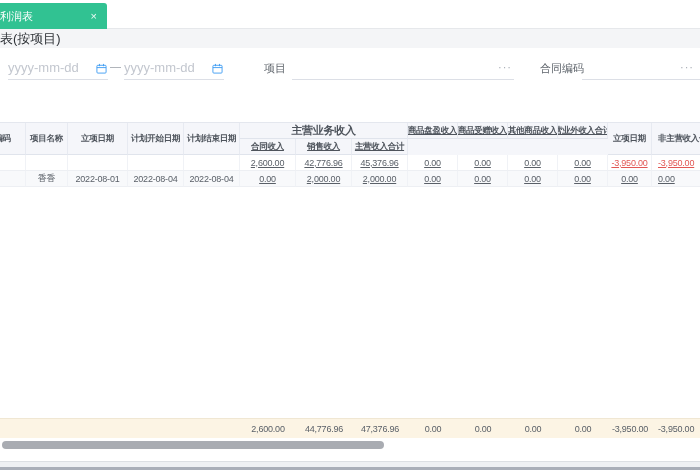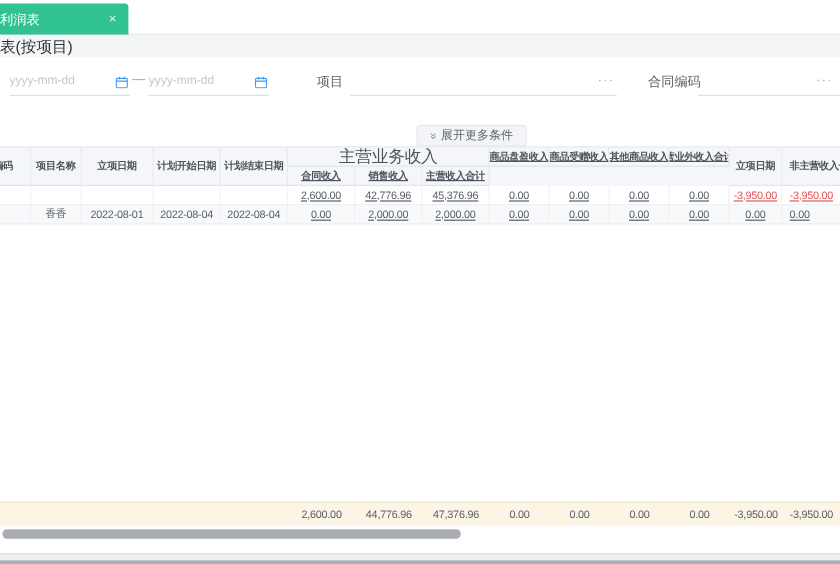--- a/index.html
+++ b/index.html
@@ -19,21 +19,21 @@
   
   .titlebar { position:absolute; left:0; top:29px; width:700px; height:19px; background:#F4F5F7;
               display:flex; align-items:center; overflow:hidden; }
   .page-title { font-size:13px; color:#2F3338; white-space:nowrap; margin-left:-52px; }
 
   
   .filters { position:absolute; left:0; top:48px; width:700px; height:74px; background:#fff; }
   .date-input { position:absolute; top:8px; height:24px; border-bottom:1px solid #DCDFE6; }
   .di1 { left:8px; width:100px; } .di2 { left:124px; width:100px; }
   .date-input input, .uinput input { border:none; outline:none; background:transparent;
-      font-size:10px; color:#606266; height:100%; width:calc(100% - 18px); font-family:inherit; }
+      font-size:13px; color:#606266; height:100%; width:calc(100% - 18px); font-family:inherit; }
   input::placeholder { color:#C3C7CF; }
   .cal-icon { position:absolute; right:1px; top:7px; }
   .range-sep { position:absolute; left:110px; top:12px; color:#9AA0A8; font-size:11px; }
   .flabel { position:absolute; top:13px; font-size:11px; color:#5E646B; white-space:nowrap; }
   .l-project { left:264px; } .l-contract { left:540px; }
   .uinput { position:absolute; top:8px; height:24px; border-bottom:1px solid #DCDFE6; }
   .u-project { left:292px; width:222px; } .u-contract { left:582px; width:126px; }
   .dots { position:absolute; right:2px; top:5px; color:#A8ADB5; font-size:11px; letter-spacing:1px; cursor:pointer; }
   .u-contract .dots { right:14px; }
   .expand-btn { position:absolute; left:347px; top:56px; height:18px; padding:0 10px;
@@ -42,21 +42,21 @@
   .chev { display:inline-block; transform:rotate(90deg); font-size:10px; color:#8A9098; }
 
   
   .tablewrap { position:absolute; left:0; top:122px; width:760px; }
   .thead { display:flex; border-top:1px solid #E4E7EE; background:#F5F6FA; }
   .hc { border-right:1px solid #E7EAF1; border-bottom:1px solid #E0E4EC; font-size:8.5px;
         color:#4E545C; font-weight:bold; display:flex; align-items:center; justify-content:center;
         overflow:hidden; white-space:nowrap; letter-spacing:-0.3px; background:#F5F6FA; }
   .rs { height:32px; }
   .hgroup { display:flex; flex-direction:column; }
-  .gl { height:16px; line-height:15px; text-align:center; font-size:14px; color:#4E545C; font-weight:normal;
+  .gl { height:16px; line-height:15px; text-align:center; font-size:11px; color:#4E545C; font-weight:bold;
         border-right:1px solid #E7EAF1; border-bottom:1px solid #E0E4EC; background:#F5F6FA; letter-spacing:-0.3px; }
   .subrow { display:flex; height:16px; }
   .subrow .hc { height:16px;text-decoration:underline; }
   .c1{width:26px; justify-content:flex-start; padding-left:4px;} .clip-l{margin-left:-26px; white-space:nowrap;}
   .c2{width:42px} .c3{width:60px} .c4{width:56px} .c5{width:56px}
   .cf{width:56px} .cg{width:50px}
   .c13{width:44px} .c14{width:108px; justify-content:flex-start; padding-left:6px;}
   .g1{width:168px} .g2{width:200px}
 
   .trow { display:flex; height:16px; background:#fff; }
@@ -123,24 +123,20 @@
       <input style="">
       <span class="dots">···</span>
     </div>
 
     <span class="flabel l-contract">合同编码</span>
     <div class="uinput u-contract">
       <input style="">
       <span class="dots">···</span>
     </div>
 
-    <button class="expand-btn">
-      <span class="chev">»</span>
-      <span>展开更多条件</span>
-    </button>
   </div>
 
   <div class="tablewrap">
     <div class="thead">
       <div class="hc c1 rs">
           <span class="clip-l">项目编码</span>
         </div>
       <div class="hc c2 rs">项目名称</div>
       <div class="hc c3 rs">立项日期</div>
       <div class="hc c4 rs">计划开始日期</div>

